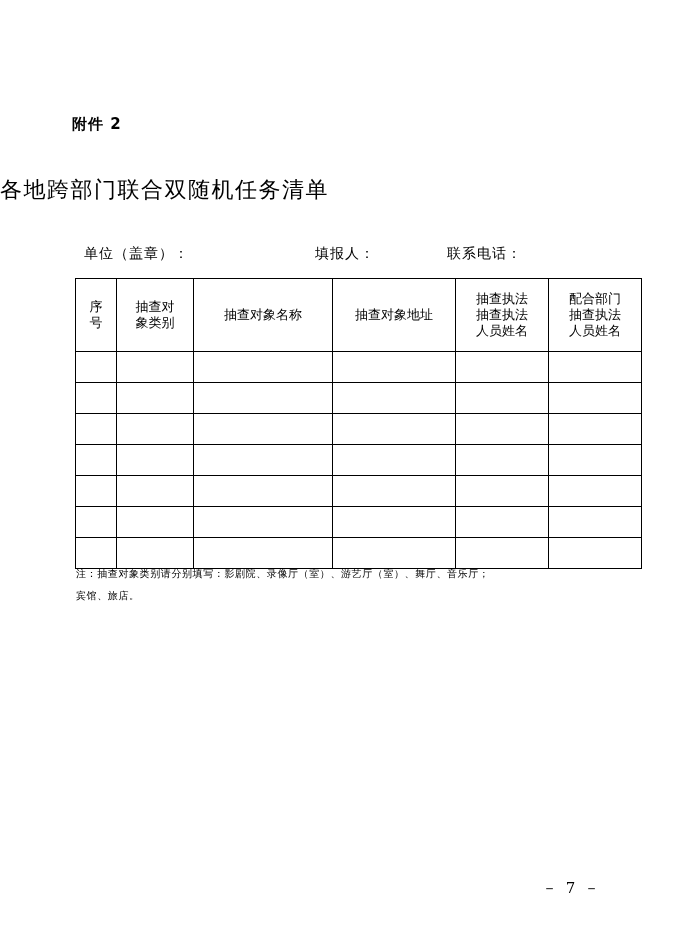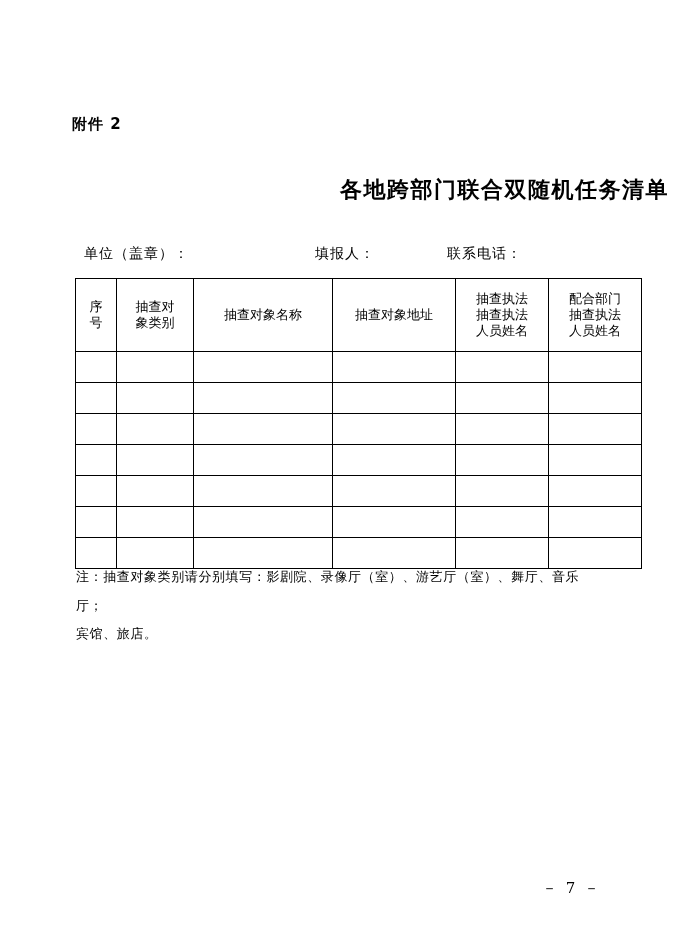--- a/index.html
+++ b/index.html
@@ -29,24 +29,24 @@
     font-family: "DejaVu Sans", "Liberation Sans", sans-serif;
     font-size: 15px;
     font-weight: bold;
     letter-spacing: 1px;
   }
   .doc-title {
     position: absolute;
     left: 0;
     right: 4px;
     top: 175px;
-    text-align: right;
+    text-align: left;
     font-family: "DejaVu Sans", "Liberation Sans", sans-serif;
     font-size: 22px;
-    font-weight: bold;
+    font-weight: normal;
     letter-spacing: 1.5px;
   }
   .meta-row {
     position: absolute;
     left: 84px;
     top: 245px;
     width: 515px;
     font-family: "DejaVu Serif", "Liberation Serif", serif;
     font-size: 14px;
     letter-spacing: 1px;
@@ -103,21 +103,21 @@
   .col-addr { width: 116px; }
   .col-lead { width: 86px; }
   .col-coop { width: 86px; margin-top: 32px; }
   .hdr-two-line { display: block; }
   .note {
     position: absolute;
     left: 76px;
     top: 563px;
     width: 530px;
     font-family: Liberation Serif, serif;
-    font-size: 13px;
+    font-size: 10px;
     line-height: 2.2;
     letter-spacing: 0.6px;
   }
   .page-number {
     position: absolute;
     right: 72px;
     bottom: 48px;
     font-family: "DejaVu Serif", "Liberation Serif", serif;
     font-size: 15px;
     letter-spacing: 2px;

